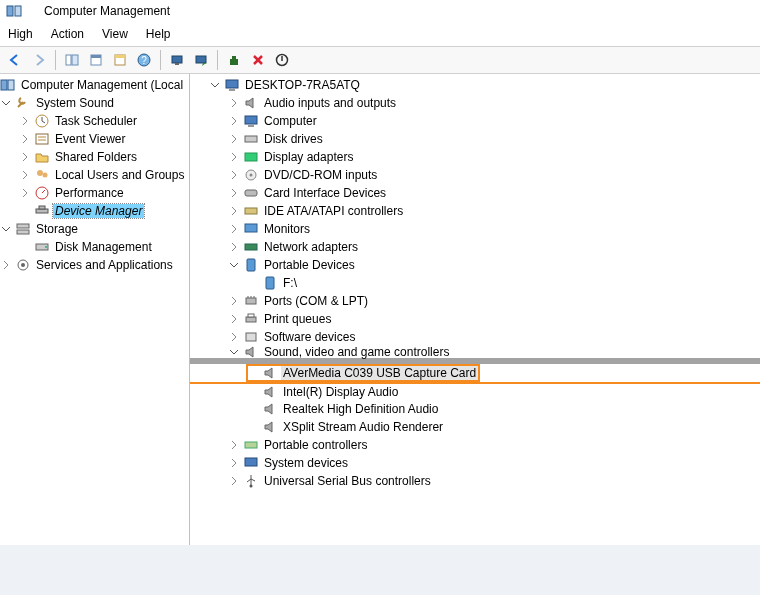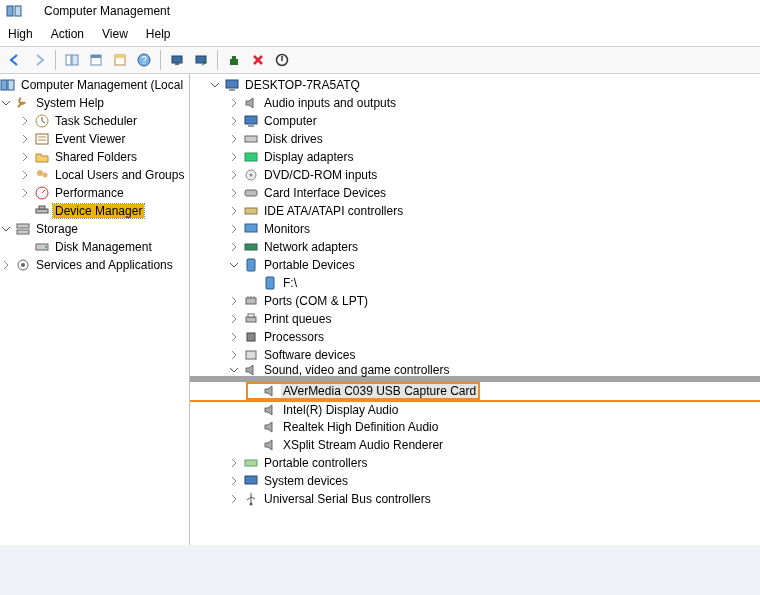--- a/index.html
+++ b/index.html
@@ -73,22 +73,23 @@
   }
   .tree-row .tw {
     width: 12px; height:12px;
     display:flex; align-items:center; justify-content:center;
     flex-shrink:0;
   }
   .tree-row .sp { display:inline-block; width:16px; flex-shrink:0; }
   .tree-row .ico { width:16px; height:16px; flex-shrink:0; display:flex;align-items:center;justify-content:center; }
   .tree-row .lbl { padding: 0 2px; }
   .selected .lbl {
-    background: #eab308;
+    background: #7dd3fc;
     outline: 1px dotted #888;
+    font-style: italic;
   }
   .sel-dev .lbl {
     background: #e5e5e5;
   }
   .hl-orange-top {
     border-top: 2px solid #f58b1f;
   }
   .hl-orange-box {
     position: relative;
   }
@@ -209,21 +210,21 @@
     <span class="tw">
           <svg width="10" height="10">
             <path d="M1 3 L5 7 L9 3" fill="none" stroke="#555"></path>
           </svg>
         </span>
     <span class="ico">
           <svg width="16" height="16">
             <path d="M3 12 L8 7 M6 3 a3 3 0 1 0 4 4" stroke="#b58a3e" fill="none" stroke-width="2"></path>
           </svg>
         </span>
-    <span class="lbl">System Help</span>
+    <span class="lbl">System Sound</span>
   </div>
 
   <div class="tree-row">
     <span class="sp"></span>
     <span class="tw">
           <svg width="10" height="10">
             <path d="M3 1 L7 5 L3 9" fill="none" stroke="#888"></path>
           </svg>
         </span>
     <span class="ico">
@@ -576,35 +577,20 @@
         </span>
     <span class="ico">
           <svg width="16" height="16">
             <rect x="3" y="6" width="10" height="5" fill="#bbb" stroke="#666"></rect>
             <rect x="5" y="3" width="6" height="3" fill="#fff" stroke="#666"></rect>
           </svg>
         </span>
     <span class="lbl">Print queues</span>
   </div>
 
-  <div class="tree-row">
-    <span class="sp"></span>
-        <span class="sp"></span>
-    <span class="tw">
-          <svg width="10" height="10">
-            <path d="M3 1 L7 5 L3 9" fill="none" stroke="#888"></path>
-          </svg>
-        </span>
-    <span class="ico">
-          <svg width="16" height="16">
-            <rect x="4" y="4" width="8" height="8" fill="#888" stroke="#444"></rect>
-          </svg>
-        </span>
-    <span class="lbl">Processors</span>
-  </div>
 
   <div class="tree-row">
     <span class="sp"></span>
         <span class="sp"></span>
     <span class="tw">
           <svg width="10" height="10">
             <path d="M3 1 L7 5 L3 9" fill="none" stroke="#888"></path>
           </svg>
         </span>
     <span class="ico">

